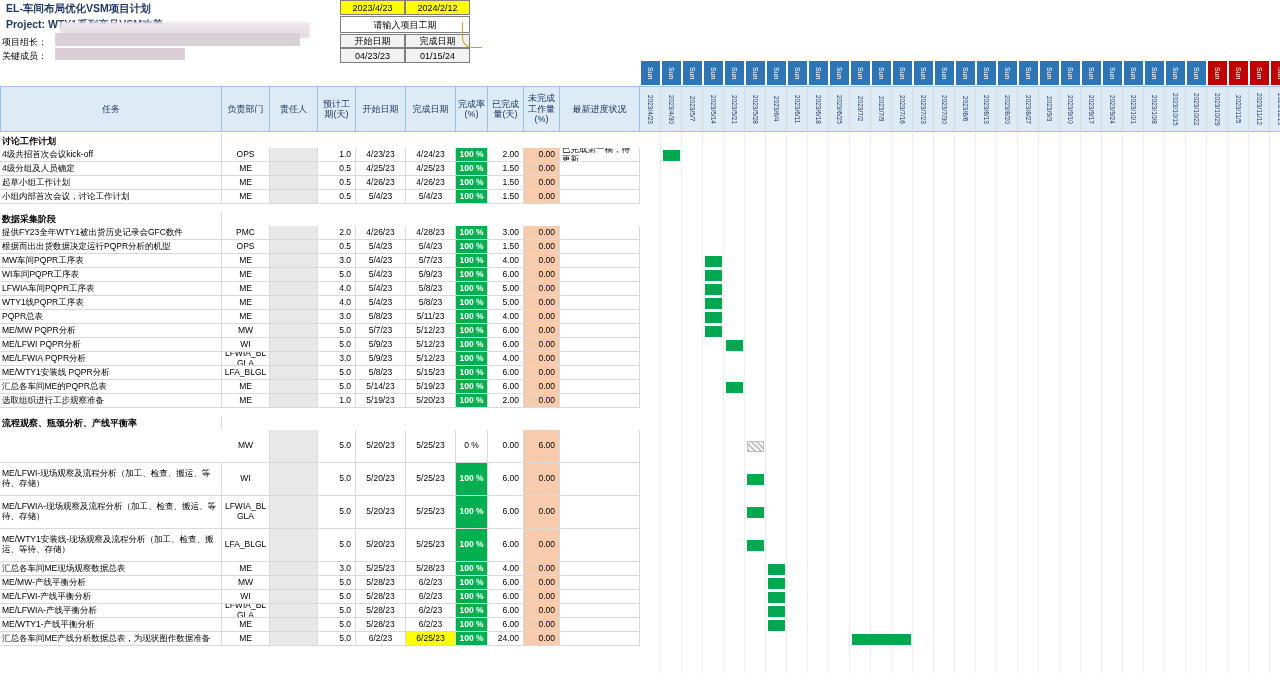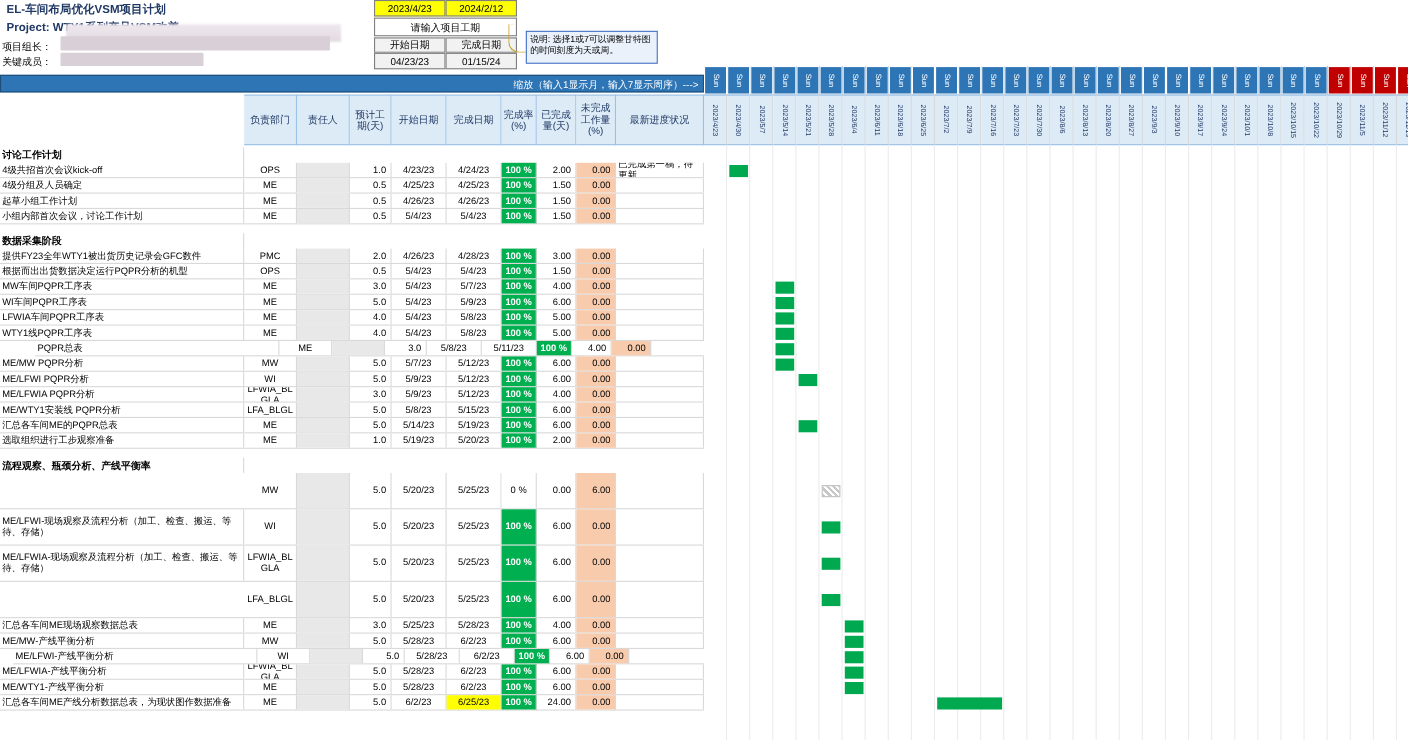--- a/index.html
+++ b/index.html
@@ -184,26 +184,25 @@
 
   <div class="datebox db1">2023/4/23</div>
   <div class="datebox db2">2024/2/12</div>
   <div class="note-white">请输入项目工期</div>
   <div class="hdrbox hb1">开始日期</div>
   <div class="hdrbox hb2">完成日期</div>
   <div class="dateval dv1">04/23/23</div>
   <div class="dateval dv2">01/15/24</div>
 
   <div class="callout-tail"></div>
-  <div class="callout">说明: 选择1或7可以调整甘特图的时间刻度为天或周。</div>
-
-  <div class="scale-row">缩放（输入1显示月，输入7显示周序）---&gt;</div>
+
   <div class="scale-val">7</div>
   <div class="work-sum">工作量合计</div>
 
+  <div class="th c-task">任务</div>
   <div class="th c-dept">负责部门</div>
   <div class="th c-owner">责任人</div>
   <div class="th c-est">预计工期(天)</div>
   <div class="th c-start">开始日期</div>
   <div class="th c-end">完成日期</div>
   <div class="th c-pct">完成率(%)</div>
   <div class="th c-done">已完成量(天)</div>
   <div class="th c-left">未完成工作量(%)</div>
   <div class="th c-status">最新进度状况</div>
 
@@ -328,21 +327,21 @@
         <div class="cell ctr" style="left: 222px; width: 48px;">ME</div>
         <div class="cell ctr gray-band" style="left: 270px; width: 48px;"></div>
         <div class="cell rgt" style="left: 318px; width: 38px;">4.0</div>
         <div class="cell ctr" style="left: 356px; width: 50px;">5/4/23</div>
         <div class="cell ctr" style="left: 406px; width: 50px;">5/8/23</div>
         <div class="cell ctr green-pct" style="left: 456px; width: 32px;">100 %</div>
         <div class="cell rgt" style="left: 488px; width: 36px;">5.00</div>
         <div class="cell rgt orange" style="left: 524px; width: 36px;">0.00</div>
         <div class="cell " style="left: 560px; width: 80px;"></div>
       </div>
-      <div class="row" style="top: 310px; height: 14px; margin-left: 32px;">
+      <div class="row" style="top: 310px; height: 14px;">
         <div class="cell " style="left: 0px; width: 222px;">PQPR总表</div>
         <div class="cell ctr" style="left: 222px; width: 48px;">ME</div>
         <div class="cell ctr gray-band" style="left: 270px; width: 48px;"></div>
         <div class="cell rgt" style="left: 318px; width: 38px;">3.0</div>
         <div class="cell ctr" style="left: 356px; width: 50px;">5/8/23</div>
         <div class="cell ctr" style="left: 406px; width: 50px;">5/11/23</div>
         <div class="cell ctr green-pct" style="left: 456px; width: 32px;">100 %</div>
         <div class="cell rgt" style="left: 488px; width: 36px;">4.00</div>
         <div class="cell rgt orange" style="left: 524px; width: 36px;">0.00</div>
         <div class="cell " style="left: 560px; width: 80px;"></div>
@@ -452,20 +451,21 @@
         <div class="cell ctr gray-band" style="left: 270px; width: 48px;"></div>
         <div class="cell rgt" style="left: 318px; width: 38px;">5.0</div>
         <div class="cell ctr" style="left: 356px; width: 50px;">5/20/23</div>
         <div class="cell ctr" style="left: 406px; width: 50px;">5/25/23</div>
         <div class="cell ctr green-pct" style="left: 456px; width: 32px;">100 %</div>
         <div class="cell rgt" style="left: 488px; width: 36px;">6.00</div>
         <div class="cell rgt orange" style="left: 524px; width: 36px;">0.00</div>
         <div class="cell " style="left: 560px; width: 80px;"></div>
       </div>
       <div class="row" style="top: 529px; height: 33px;">
+        <div class="cell " style="left: 0px; width: 222px;">ME/WTY1安装线-现场观察及流程分析（加工、检查、搬运、等待、存储）</div>
         <div class="cell ctr" style="left: 222px; width: 48px;">LFA_BLGL</div>
         <div class="cell ctr gray-band" style="left: 270px; width: 48px;"></div>
         <div class="cell rgt" style="left: 318px; width: 38px;">5.0</div>
         <div class="cell ctr" style="left: 356px; width: 50px;">5/20/23</div>
         <div class="cell ctr" style="left: 406px; width: 50px;">5/25/23</div>
         <div class="cell ctr green-pct" style="left: 456px; width: 32px;">100 %</div>
         <div class="cell rgt" style="left: 488px; width: 36px;">6.00</div>
         <div class="cell rgt orange" style="left: 524px; width: 36px;">0.00</div>
         <div class="cell " style="left: 560px; width: 80px;"></div>
       </div>
@@ -486,21 +486,21 @@
         <div class="cell ctr" style="left: 222px; width: 48px;">MW</div>
         <div class="cell ctr gray-band" style="left: 270px; width: 48px;"></div>
         <div class="cell rgt" style="left: 318px; width: 38px;">5.0</div>
         <div class="cell ctr" style="left: 356px; width: 50px;">5/28/23</div>
         <div class="cell ctr" style="left: 406px; width: 50px;">6/2/23</div>
         <div class="cell ctr green-pct" style="left: 456px; width: 32px;">100 %</div>
         <div class="cell rgt" style="left: 488px; width: 36px;">6.00</div>
         <div class="cell rgt orange" style="left: 524px; width: 36px;">0.00</div>
         <div class="cell " style="left: 560px; width: 80px;"></div>
       </div>
-      <div class="row" style="top: 590px; height: 14px; margin-left: 12px;">
+      <div class="row" style="top: 590px; height: 14px;">
         <div class="cell " style="left: 0px; width: 222px;">ME/LFWI-产线平衡分析</div>
         <div class="cell ctr" style="left: 222px; width: 48px;">WI</div>
         <div class="cell ctr gray-band" style="left: 270px; width: 48px;"></div>
         <div class="cell rgt" style="left: 318px; width: 38px;">5.0</div>
         <div class="cell ctr" style="left: 356px; width: 50px;">5/28/23</div>
         <div class="cell ctr" style="left: 406px; width: 50px;">6/2/23</div>
         <div class="cell ctr green-pct" style="left: 456px; width: 32px;">100 %</div>
         <div class="cell rgt" style="left: 488px; width: 36px;">6.00</div>
         <div class="cell rgt orange" style="left: 524px; width: 36px;">0.00</div>
         <div class="cell " style="left: 560px; width: 80px;"></div>

